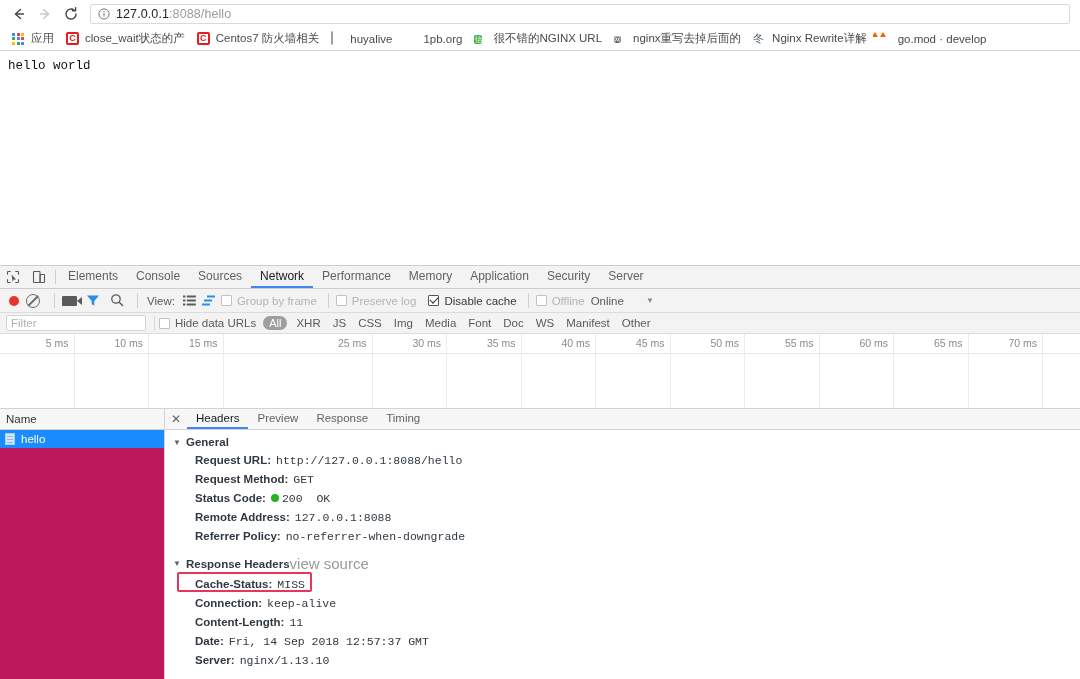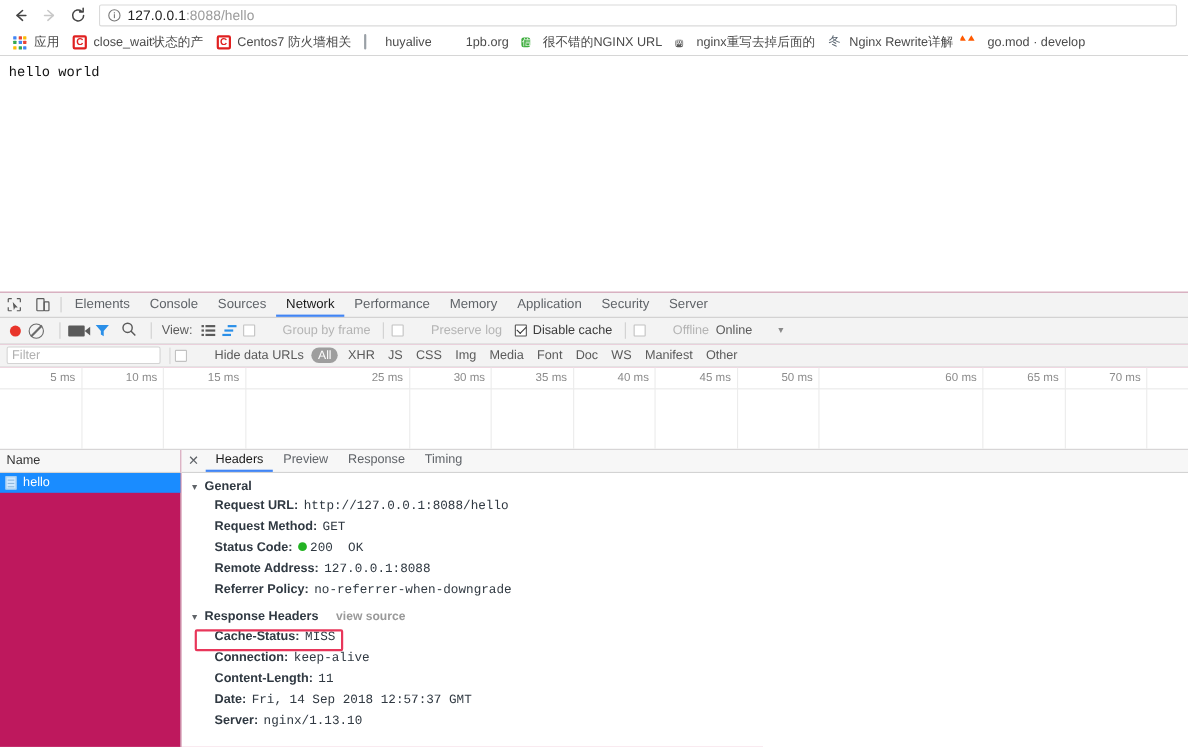--- a/index.html
+++ b/index.html
@@ -160,21 +160,21 @@
     background: #fff; display: inline-flex; align-items: center; justify-content: center;
     margin-right: 5px; flex: 0 0 11px;
   }
   .cbx.checked { border-color: #555; }
   .cbx.checked::after {
     content: ""; width: 7px; height: 4px; border-left: 1.6px solid #333; border-bottom: 1.6px solid #333;
     transform: rotate(-45deg) translate(1px, -1px);
   }
   .cbx.dim { border-color: #c2c2c2; }
   .chk-item { display: flex; align-items: center; color: #5a5a5a; margin-right: 4px; white-space: nowrap; }
-  .chk-item.dim { color: #b4b4b4; gap: 20px; }
+  .chk-item.dim { color: #b4b4b4; }
   .online-sel { display: flex; align-items: center; color: #5a5a5a; margin-left: 2px; }
   .caret-dn { margin-left: 22px; color: #8a8a8a; font-size: 8px; }
 
   .dt-filterbar {
     height: 21px; flex: 0 0 21px; display: flex; align-items: center;
     border-bottom: 1px solid #dcdcdc; background: #f3f3f3; font-size: 11.5px; color: #5a5a5a;
   }
   .filter-input {
     width: 140px; height: 16px; margin: 0 4px 0 6px; background: #fff;
     border: 1px solid #d4d4d4; border-radius: 2px; color: #b0b0b0;
@@ -228,21 +228,21 @@
     border-bottom: 2px solid transparent;
   }
   .d-tab.active { color: #1a1a1a; border-bottom-color: #4285f4; }
 
   .headers-body { flex: 1 1 auto; overflow: hidden; padding: 6px 0 0 8px; }
   .sect-title {
     display: flex; align-items: center; font-size: 11.5px; font-weight: bold; color: #303942;
     margin-bottom: 3px;
   }
   .tri { color: #5f6368; font-size: 8px; margin-right: 4px; width: 9px; }
-  .view-src { font-weight: bold; color: #9a9a9a; margin-left: 16px; font-size: 11px; }
+  .view-src { font-weight: normal; color: #9a9a9a; font-size: 15px; }
   .hdr-row {
     display: flex; align-items: baseline; padding: 2px 0 2px 22px; font-size: 11.5px; line-height: 14px;
   }
   .hdr-k { font-weight: bold; color: #303942; white-space: nowrap; }
   .hdr-v {
     font-family: "Liberation Mono", monospace; font-size: 11.5px; color: #303942;
     margin-left: 5px; white-space: pre;
   }
   .status-dot {
     display: inline-block; width: 8px; height: 8px; border-radius: 50%;
@@ -519,20 +519,23 @@
           <span>35 ms</span>
         </div>
       <div class="tl-tick" style="left:521.5px;width:74.5px">
           <span>40 ms</span>
         </div>
       <div class="tl-tick" style="left:596px;  width:74.5px">
           <span>45 ms</span>
         </div>
       <div class="tl-tick" style="left:670.5px;width:74.5px">
           <span>50 ms</span>
+        </div>
+      <div class="tl-tick" style="left:745px;  width:74.5px">
+          <span>55 ms</span>
         </div>
       <div class="tl-tick" style="left:819.5px;width:74.5px">
           <span>60 ms</span>
         </div>
       <div class="tl-tick" style="left:894px;  width:74.5px">
           <span>65 ms</span>
         </div>
       <div class="tl-tick" style="left:968.5px;width:74.5px">
           <span>70 ms</span>
         </div>

